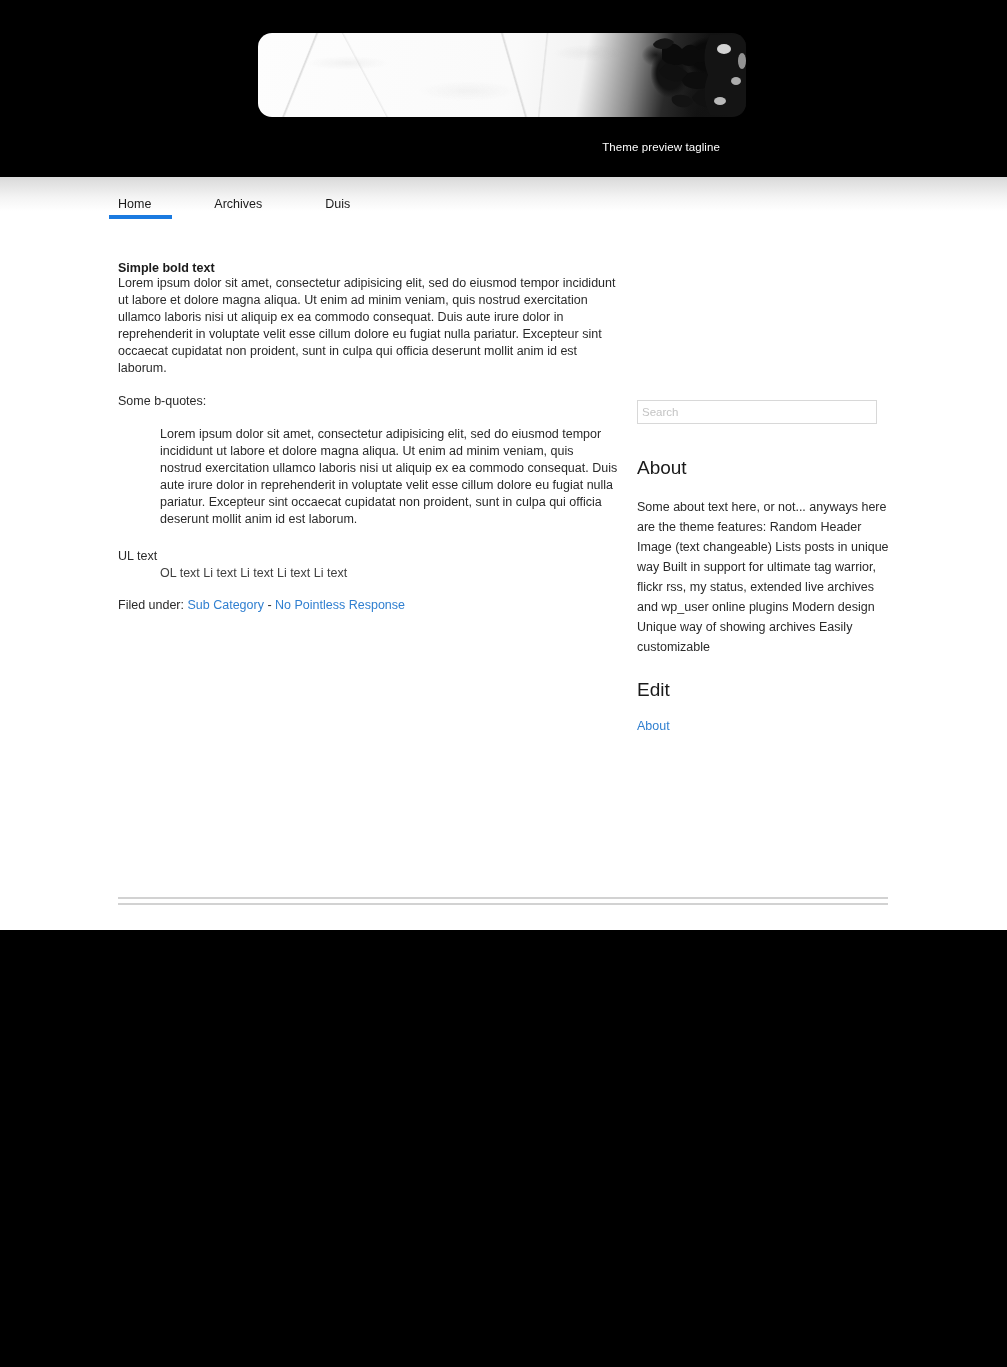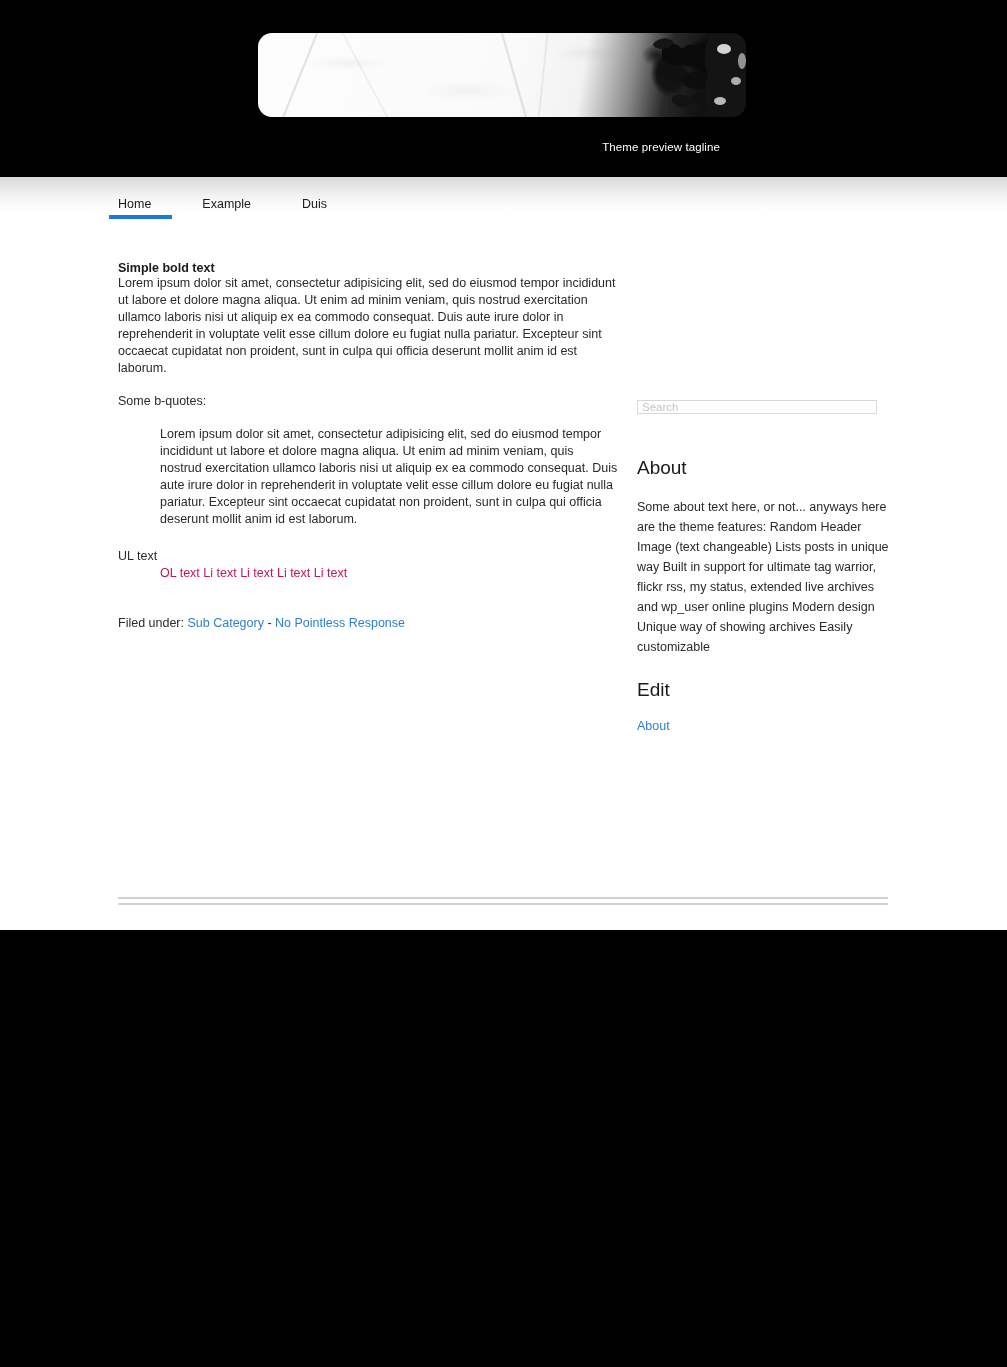--- a/index.html
+++ b/index.html
@@ -91,21 +91,21 @@
     width: 1007px; height: 34px;
     background: linear-gradient(to bottom, #d9d9d9 0%, #f4f4f4 60%, #ffffff 100%);
   }
 
   
   #nav {
     position: absolute;
     left: 118px;
     top: 20px;
     display: flex;
-    gap: 0px;
+    gap: 12px;
   }
   .nav-item {
     position: relative;
     font-size: 12.5px;
     color: #1b1b1b;
     text-decoration: none;
     padding: 0 0 8px 0;
     margin-right: 51px;
     display: inline-block;
     cursor: pointer;
@@ -152,24 +152,24 @@
   }
 
   .bquote {
     margin: 0 0 16px 42px;
     font-size: 12.5px;
     line-height: 17px;
     color: #2a2a2a;
   }
 
   .ul-text { font-size: 12.5px; color: #2a2a2a; line-height: 17px; margin-top: 20px; }
-  .ol-text { font-size: 12.5px; color: #be185d; line-height: 17px; margin-left: 42px; }
+  .ol-text { font-size: 12.5px; color: #404040; line-height: 17px; margin-left: 42px; }
 
   .filed-row {
-    margin-top: 34px;
+    margin-top: 16px;
     font-size: 12.5px;
     color: #2a2a2a;
   }
   .filed-row a { color: #2f7fd0; text-decoration: none; cursor: pointer; }
 
   
   #separator {
     position: absolute;
     left: 118px;
     top: 720px;
@@ -202,21 +202,21 @@
     font-size: 12.5px;
     line-height: 17px;
     color: #2a2a2a;
     margin-bottom: 18px;
   }
 
   
   .search-box {
     position: absolute;
     width: 240px;
-    height: 14px;
+    height: 24px;
     border: 1px solid #d8d8d8;
     background: #ffffff;
     font-family: "Liberation Sans", sans-serif;
     font-size: 11.5px;
     color: #3a3a3a;
     padding: 0 4px;
     outline: none;
   }
   .search-box::placeholder { color: #c4c4c4; }
 
@@ -282,21 +282,21 @@
   </div>
 
   <div id="tagline">Theme preview tagline</div>
 </div>
 
 <div id="content-area">
   <div id="content-gradient"></div>
 
   <nav id="nav">
     <a class="nav-item active">Home</a>
-    <a class="nav-item">Example</a>
+    <a class="nav-item">Archives</a>
     <a class="nav-item">Duis</a>
   </nav>
 
   <input id="search-top" class="search-box" type="text" placeholder="Search" style="">
 
   <div id="main-col">
     <div class="bold-lead">Simple bold text</div>
     <p class="body-p">Lorem ipsum dolor sit amet, consectetur adipisicing elit, sed do eiusmod tempor incididunt ut labore et dolore magna aliqua. Ut enim ad minim veniam, quis nostrud exercitation ullamco laboris nisi ut aliquip ex ea commodo consequat. Duis aute irure dolor in reprehenderit in voluptate velit esse cillum dolore eu fugiat nulla pariatur. Excepteur sint occaecat cupidatat non proident, sunt in culpa qui officia deserunt mollit anim id est laborum.</p>
     <p class="body-p">Some b-quotes:</p>
     <div class="bquote">Lorem ipsum dolor sit amet, consectetur adipisicing elit, sed do eiusmod tempor incididunt ut labore et dolore magna aliqua. Ut enim ad minim veniam, quis nostrud exercitation ullamco laboris nisi ut aliquip ex ea commodo consequat. Duis aute irure dolor in reprehenderit in voluptate velit esse cillum dolore eu fugiat nulla pariatur. Excepteur sint occaecat cupidatat non proident, sunt in culpa qui officia deserunt mollit anim id est laborum.</div>

